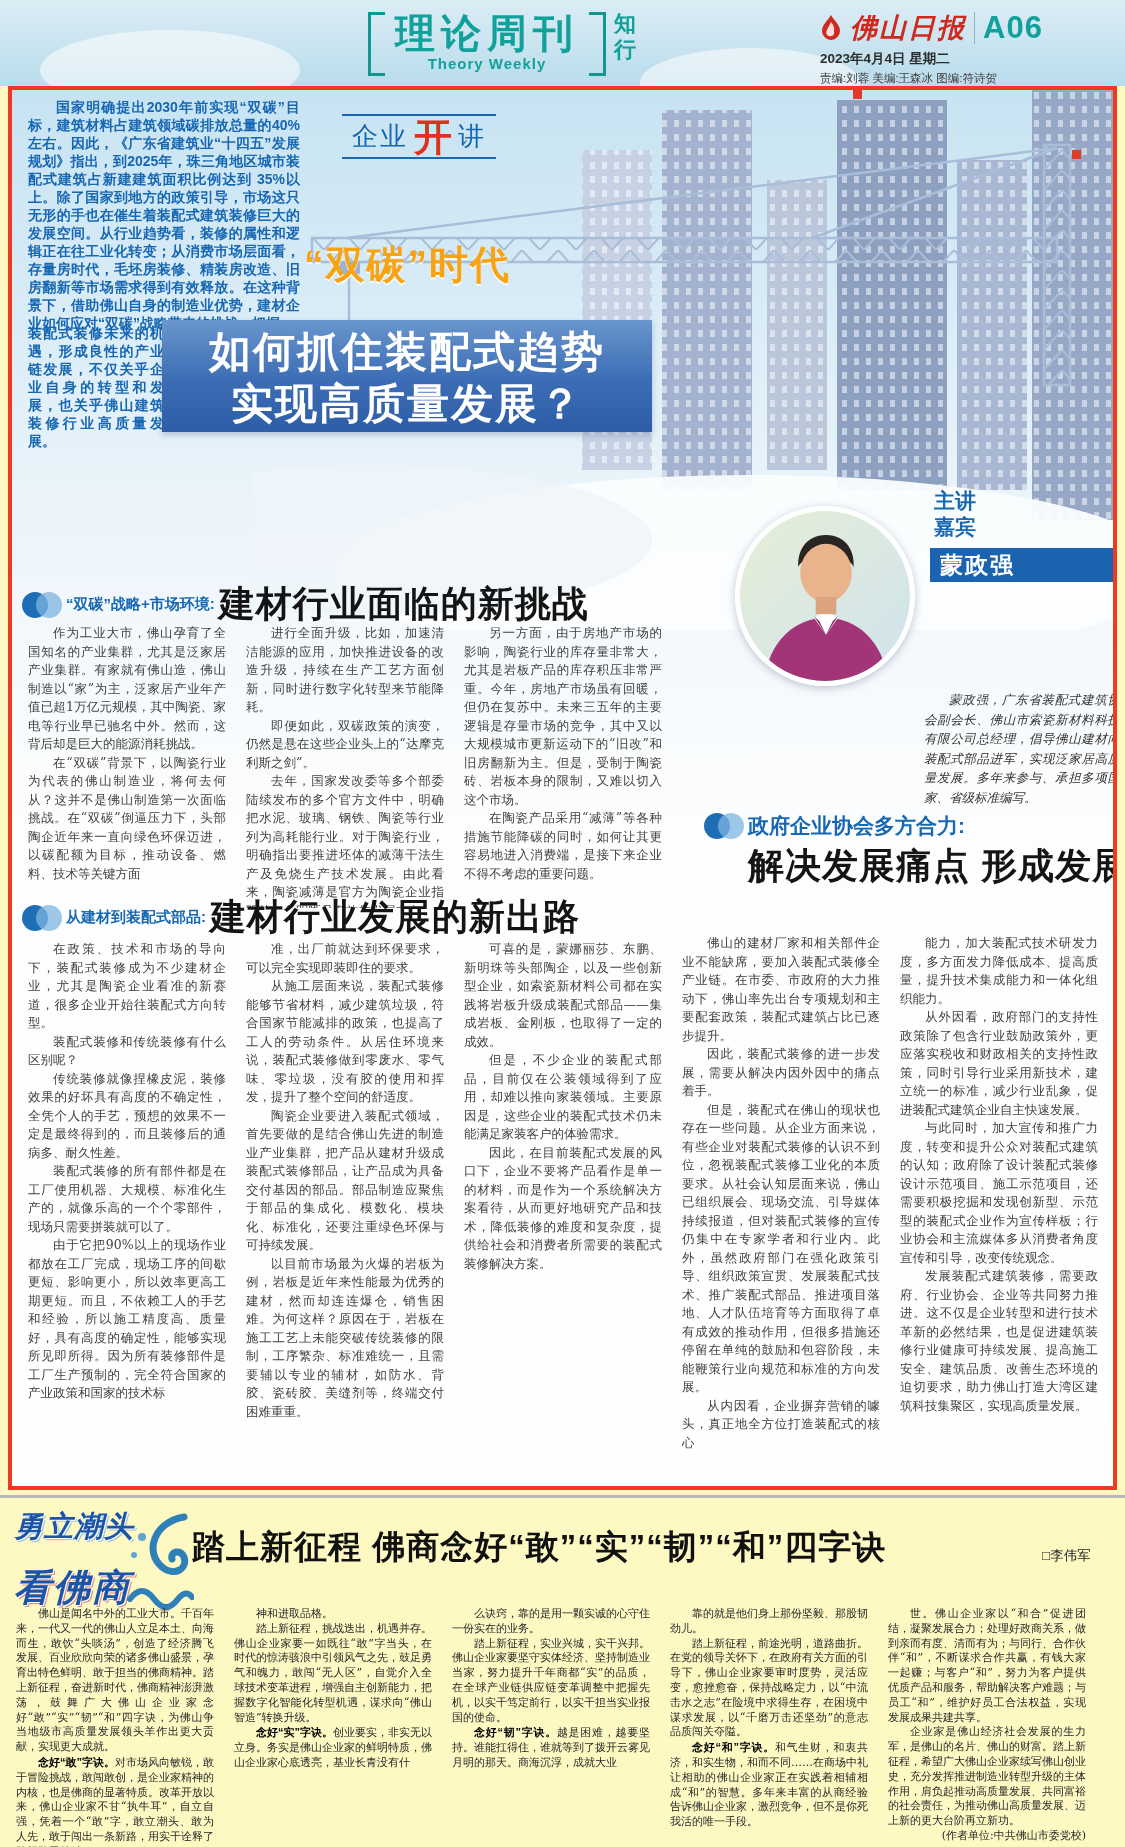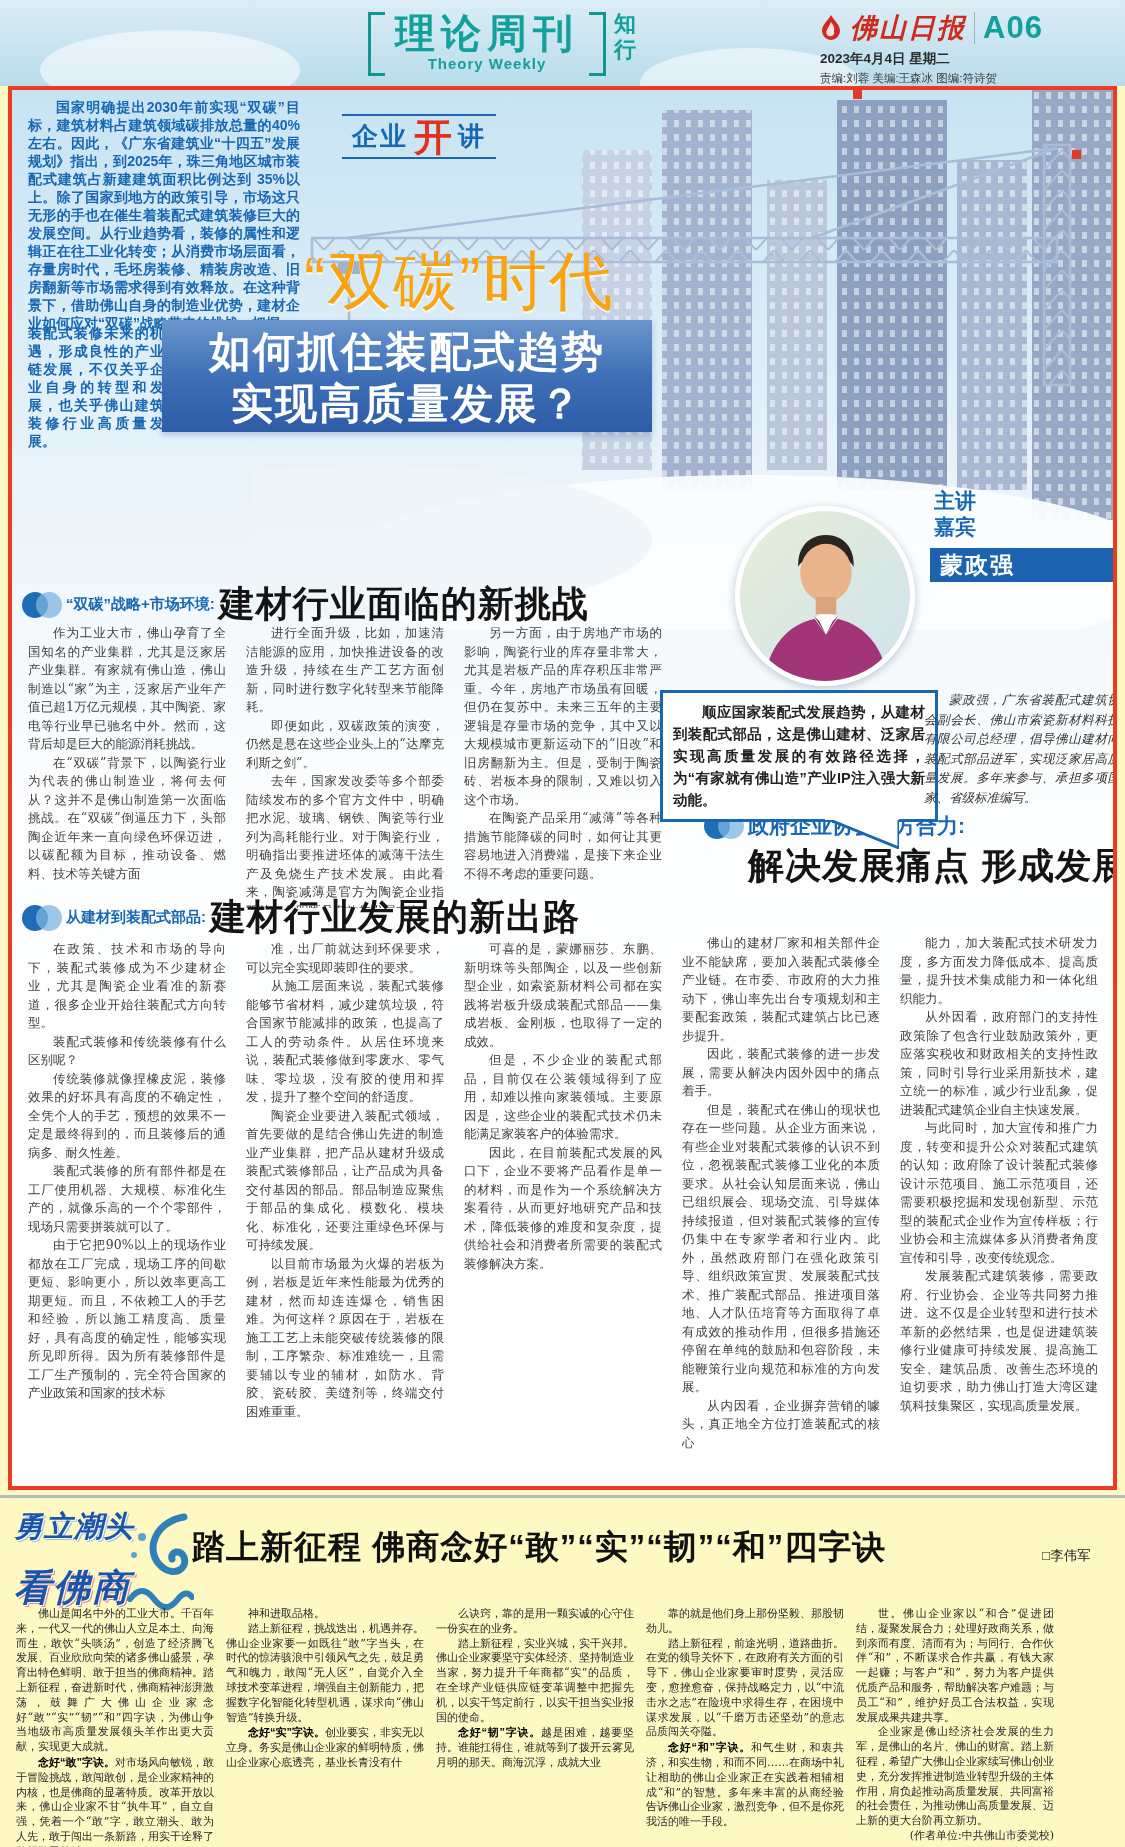--- a/index.html
+++ b/index.html
@@ -33,24 +33,24 @@
         overflow:hidden;}
   .illus{position:absolute;left:240px;top:0;width:861px;height:540px;z-index:0;}
 
   .intro1{position:absolute;left:16px;top:8px;width:272px;z-index:2;
           font-size:14px;line-height:18px;color:#1767b3;font-weight:bold;text-align:justify;text-indent:2em;}
   .intro2{position:absolute;left:16px;top:234px;width:136px;z-index:2;
           font-size:14px;line-height:18px;color:#1767b3;font-weight:bold;text-align:justify;}
 
   .qy-badge{position:absolute;left:330px;top:24px;z-index:2;display:flex;align-items:center;gap:6px;
             border-top:2px solid #1767b3;border-bottom:2px solid #1767b3;padding:3px 10px;}
-  .qy-a{font-size:26px;font-weight:bold;color:#1767b3;letter-spacing:2px;}
+  .qy-a{font-size:26px;font-weight:normal;color:#1767b3;letter-spacing:2px;}
   .qy-b{font-size:38px;line-height:30px;font-weight:bold;color:#e03020;font-family:"DejaVu Serif",serif;}
 
-  .title-tag{position:absolute;left:292px;top:148px;z-index:2;font-size:64px;font-weight:400;color:#f8a312;
+  .title-tag{position:absolute;left:292px;top:148px;z-index:2;font-size:39px;font-weight:700;color:#f8a312;
              letter-spacing:2px;text-shadow:0 2px 0 rgba(255,255,255,.8);}
   .banner{position:absolute;left:150px;top:230px;width:490px;height:112px;z-index:2;
           background:linear-gradient(180deg,#6a96cd 0%,#3b6cb4 55%,#2c5da6 100%);
           color:#ffffff;text-align:center;font-weight:900;font-size:42px;line-height:52px;
           padding-top:6px;box-sizing:border-box;letter-spacing:2px;box-shadow:0 3px 6px rgba(30,60,110,.25);}
 
   .photo{position:absolute;left:723px;top:416px;width:180px;height:180px;border-radius:50%;z-index:3;
          border:5px solid #ffffff;box-sizing:border-box;overflow:hidden;box-shadow:0 2px 8px rgba(40,70,110,.3);}
   .roles{position:absolute;left:922px;top:398px;z-index:3;font-size:21px;font-weight:bold;color:#1767b3;line-height:26px;}
   .name-bar{position:absolute;left:918px;top:458px;width:190px;height:34px;z-index:3;background:#1b63ae;
@@ -84,21 +84,21 @@
   .bottom-article{position:absolute;left:0;top:1503px;width:1125px;height:344px;}
   .b-badge{position:absolute;left:14px;top:4px;width:172px;height:138px;}
   .b-badge .l1{font-size:29px;font-weight:900;font-style:italic;color:#1c55a8;letter-spacing:1px;
                text-shadow:1px 1px 0 #fff,2px 2px 0 #9fc2e2;}
   .b-badge .l2{font-size:37px;font-weight:900;font-style:italic;color:#1c55a8;letter-spacing:2px;
                text-shadow:1px 1px 0 #fff,2px 2px 0 #d98a8a;margin-top:16px;}
   .b-badge svg{position:absolute;right:-8px;top:0;}
   .b-headline{position:absolute;left:192px;top:22px;width:840px;font-size:33px;font-weight:900;color:#111;
               letter-spacing:1px;white-space:nowrap;}
   .b-byline{position:absolute;left:1042px;top:44px;font-size:13.5px;color:#222;}
-  .b-cols{position:absolute;left:16px;top:104px;display:flex;gap:12px;align-items:flex-end;}
+  .b-cols{position:absolute;left:16px;top:104px;display:flex;gap:20px;align-items:flex-end;}
   .b-cols .bcol{width:198px;height:240px;overflow:hidden;}
   .b-cols .bcol p{margin:0;text-indent:2em;font-family:"DejaVu Serif",serif;font-size:11px;line-height:14.8px;
                   color:#262626;text-align:justify;}
   .b-cols .bcol p b{font-family:"Liberation Sans",sans-serif;color:#000;}
   .b-cols .bcol p.note{text-indent:0;text-align:right;}
 </style>
 </head>
 <body>
 
 <div class="page">
@@ -213,27 +213,20 @@
           <path d="M57 61 L50 72 L54 64 Z" fill="#7e2a5e"></path>
       </svg>
     </div>
 
     <div class="roles">
       <div>主讲</div>
       <div>嘉宾</div>
     </div>
     <div class="name-bar">蒙政强</div>
 
-    <div class="quote-box">
-      <span>顺应国家装配式发展趋势，从建材到装配式部品，这是佛山建材、泛家居实现高质量发展的有效路径选择，为“有家就有佛山造”产业IP注入强大新动能。</span>
-      <svg class="quote-tail" width="74" height="32" viewBox="0 0 74 32">
-        <polygon points="0,1 74,1 74,31" fill="#ffffff" stroke="#1767b3" stroke-width="3"></polygon>
-        <rect x="0" y="0" width="74" height="3" fill="#ffffff"></rect>
-      </svg>
-    </div>
 
     <div class="bio">蒙政强，广东省装配式建筑协会副会长、佛山市索瓷新材料科技有限公司总经理，倡导佛山建材向装配式部品进军，实现泛家居高质量发展。多年来参与、承担多项国家、省级标准编写。</div>
 
     <div class="sec-h" style="left:10px;top:490px;">
       <span class="dots">
           <i class="d1"></i>
           <i class="d2"></i>
         </span>
       <span class="sec-label">“双碳”战略+市场环境:</span>
       <span class="sec-title">建材行业面临的新挑战</span>

